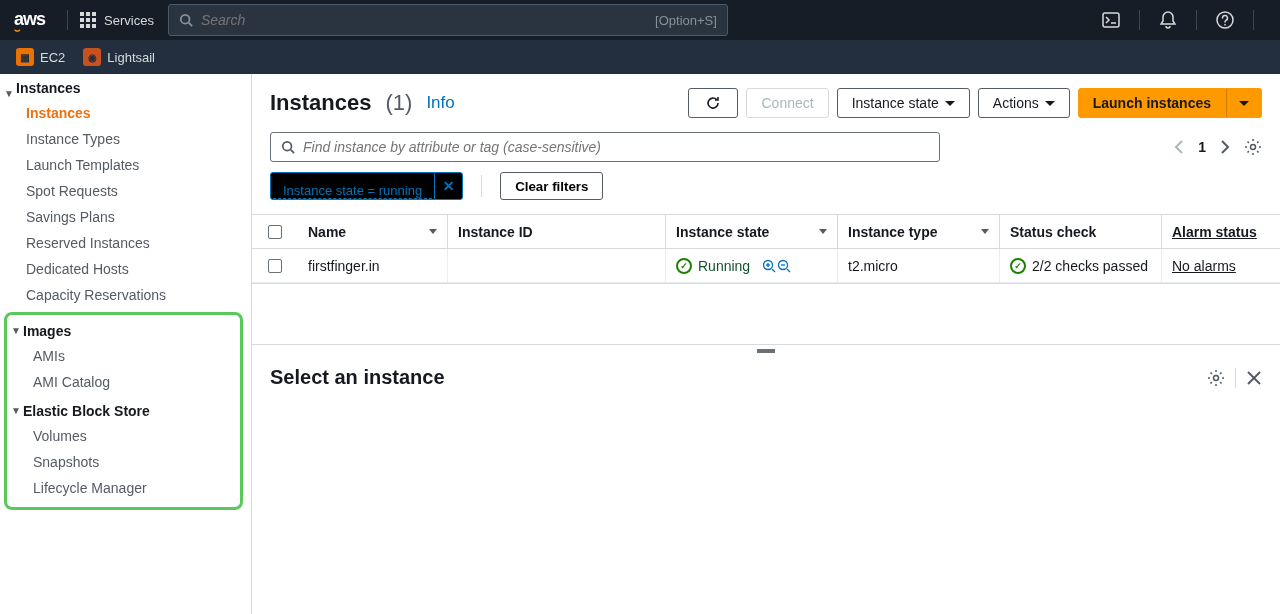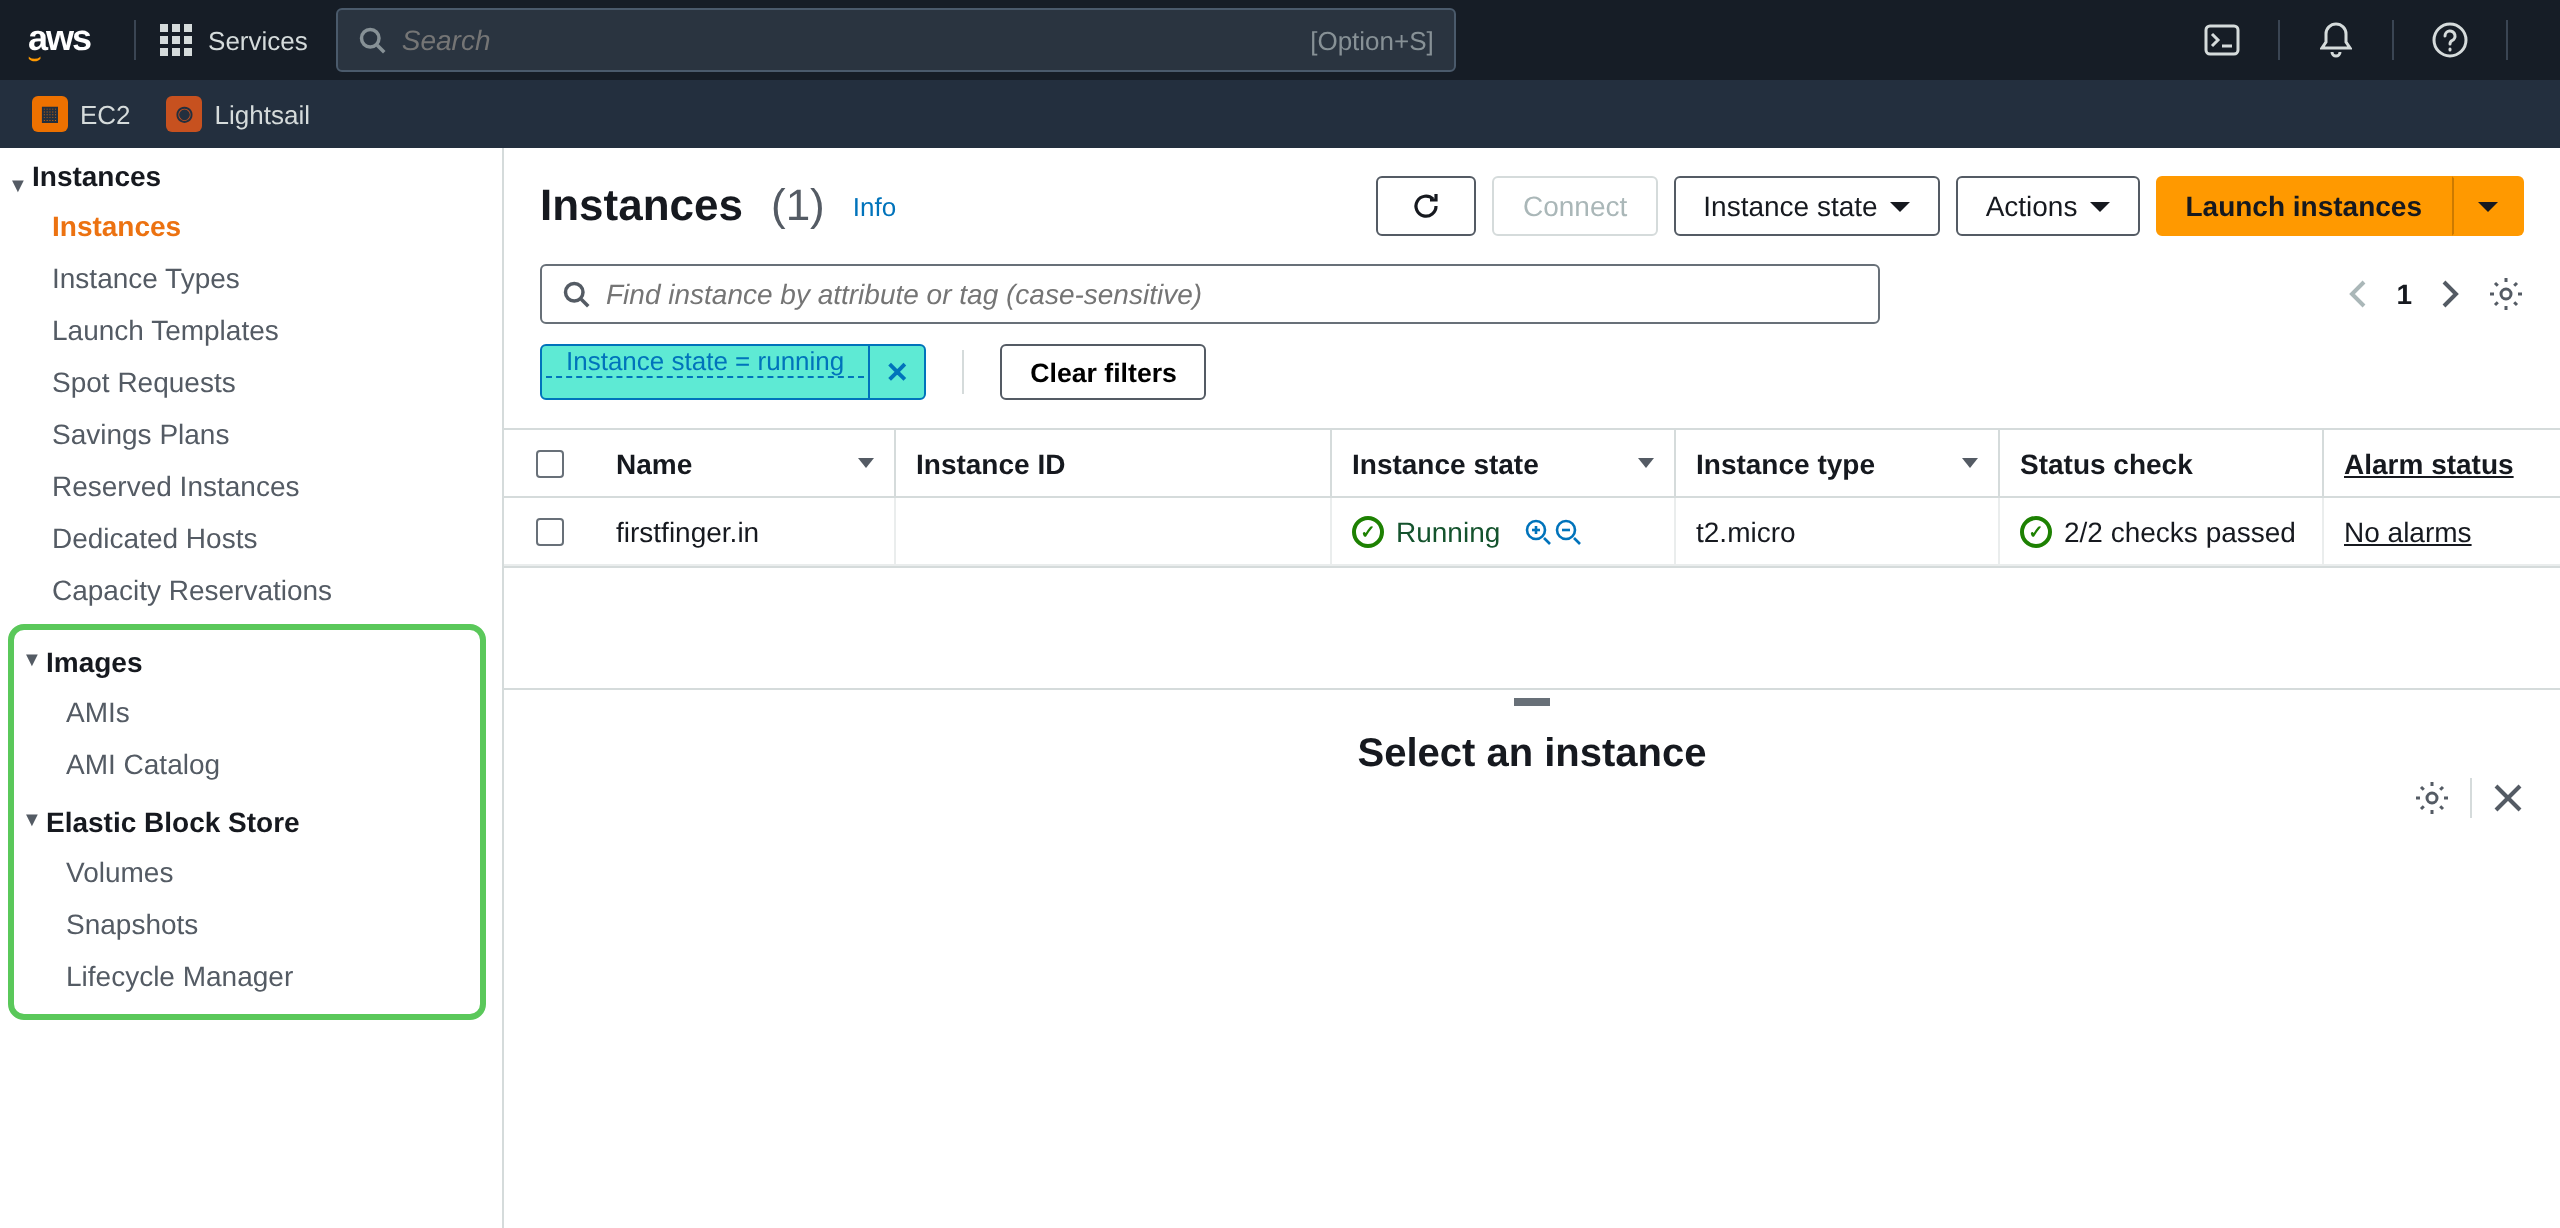--- a/index.html
+++ b/index.html
@@ -34,21 +34,21 @@
 .side-item.active{color:#ec7211; font-weight:bold;}
 .side-group{padding:8px 10px 4px 16px; font-weight:bold; color:#16191f; position:relative; cursor:pointer;}
 .side-caret{position:absolute; left:4px; top:10px; font-size:10px; color:#545b64;}
 .highlight-box{border:3px solid #5ac85a; border-radius:8px; margin:4px 8px 4px 4px; padding-bottom:6px;}
 
 
 .main{flex:1; display:flex; flex-direction:column; overflow:hidden;}
 .page-header{display:flex; align-items:center; padding:14px 18px; gap:14px;}
 .page-title{font-size:22px; font-weight:bold;}
 .page-count{font-size:22px; font-weight:normal; color:#545b64;}
-.info-link{color:#0073bb; font-size:13px; cursor:pointer;}
+.info-link{color:#0073bb; font-size:17px; cursor:pointer;}
 .hdr-spacer{flex:1;}
 .btn{height:30px; padding:0 14px; border:1px solid #545b64; border-radius:3px; background:#fff; display:inline-flex; align-items:center; gap:6px; font-size:14px; cursor:pointer; color:#16191f;}
 .btn.icon-only{padding:0 16px;}
 .btn.disabled{color:#aab7b8; border-color:#d5dbdb; cursor:default;}
 .btn.primary{background:#ff9900; border-color:#ff9900; font-weight:bold;}
 .btn.primary-split{background:#ff9900; border-color:#ff9900; width:36px; border-left:1px solid rgba(0,0,0,.2); padding:0; justify-content:center;}
 .caret-down{width:0;height:0;border-left:5px solid transparent;border-right:5px solid transparent;border-top:5px solid currentColor;}
 .btns{display:flex; gap:8px; align-items:stretch;}
 .btns .group{display:flex;}
 .btns .group .btn:first-child{border-top-right-radius:0;border-bottom-right-radius:0;}
@@ -58,21 +58,21 @@
 .filter-row{padding:0 18px 10px; display:flex; align-items:center; gap:12px;}
 .filter-search{flex:0 0 670px; height:30px; border:1px solid #687078; border-radius:3px; display:flex; align-items:center; padding:0 10px;}
 .filter-search input{flex:1; border:none; outline:none; font-style:italic; font-size:14px; color:#4d7c0f; margin-left:8px;}
 .pager{display:flex; align-items:center; gap:10px; margin-left:auto;}
 .pager-btn{color:#aab7b8; cursor:pointer; padding:4px;}
 .pager-num{font-weight:bold;}
 .gear{cursor:pointer; color:#545b64;}
 
 
 .tag-row{padding:0 18px 14px; display:flex; align-items:center; gap:18px;}
-.filter-tag{display:flex; align-items:flex-start; border:1px solid #0073bb; background:#5eead4; border-radius:3px; height:28px;}
+.filter-tag{display:flex; align-items:flex-end; border:1px solid #0073bb; background:#000000; border-radius:3px; height:28px;}
 .filter-tag-label{padding:0 10px; color:#0073bb; border-bottom:1px dashed #0073bb; margin:0 2px; font-size:13px;}
 .filter-tag-close{width:28px; display:flex; align-items:center; justify-content:center; border-left:1px solid #0073bb; height:100%; cursor:pointer; color:#0073bb; font-weight:bold;}
 .tag-divider{width:1px; height:22px; background:#d5dbdb;}
 .clear-btn{height:28px; padding:0 14px; border:1px solid #545b64; border-radius:3px; background:#fff; font-weight:bold; cursor:pointer;}
 
 
 .table{border-top:1px solid #d5dbdb; border-bottom:1px solid #d5dbdb;}
 .thead,.trow{display:flex; align-items:center; height:34px;}
 .thead{border-bottom:1px solid #d5dbdb; font-weight:bold; color:#16191f; font-size:14px;}
 .trow{border-bottom:1px solid #eaeded;}
@@ -89,21 +89,21 @@
 .chk-box{width:14px;height:14px;border:1px solid #687078;border-radius:2px;}
 .status-ok{color:#14532d;}
 .check-circle{width:16px;height:16px;border:2px solid #1d8102;border-radius:50%;display:inline-flex;align-items:center;justify-content:center;font-size:9px;color:#1d8102;font-weight:bold;}
 .zoom-icons{display:flex;gap:1px;margin-left:6px;color:#0073bb;cursor:pointer;}
 
 .blank-area{height:60px;}
 
 
 .drag-handle{height:12px;display:flex;justify-content:center;align-items:center;border-top:1px solid #d5dbdb;cursor:row-resize;}
 .drag-handle span{width:18px;height:2px;border-top:2px solid #687078;border-bottom:2px solid #687078;}
-.bottom-panel{display:flex;align-items:center;padding:10px 18px;flex-direction:column;}
+.bottom-panel{display:flex;align-items:center;padding:10px 18px;}
 .bottom-title{font-size:20px;font-weight:bold;}
 .bottom-actions{margin-left:auto;display:flex;gap:10px;align-items:center;}
 
 svg{display:block;}
 </style>
 </head>
 <body>
 
 <div class="top-header">
   <div class="aws-logo">

